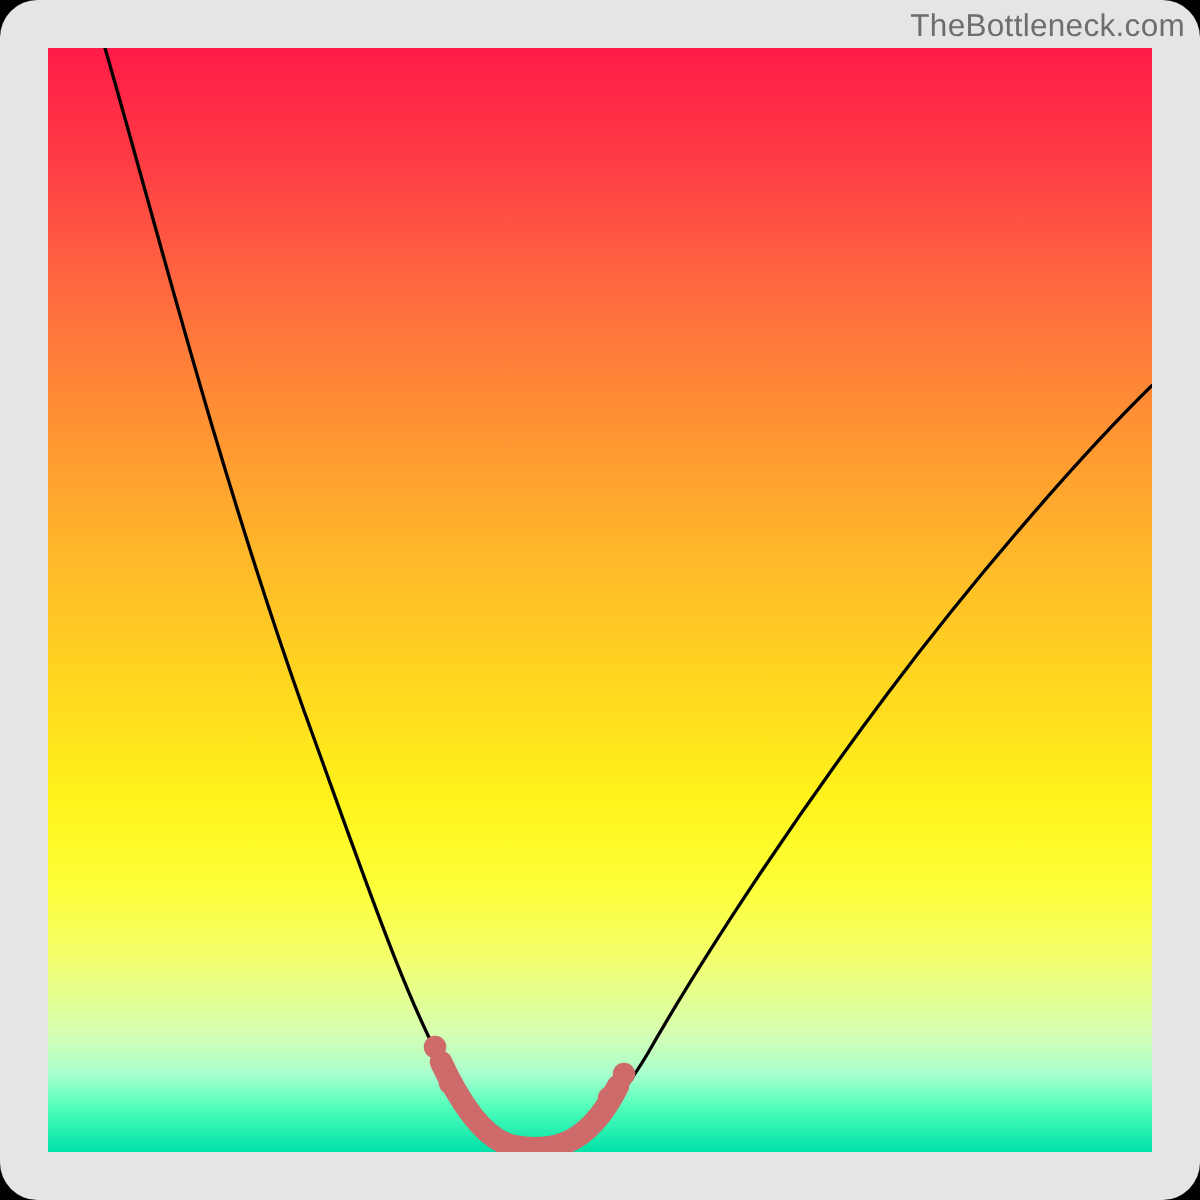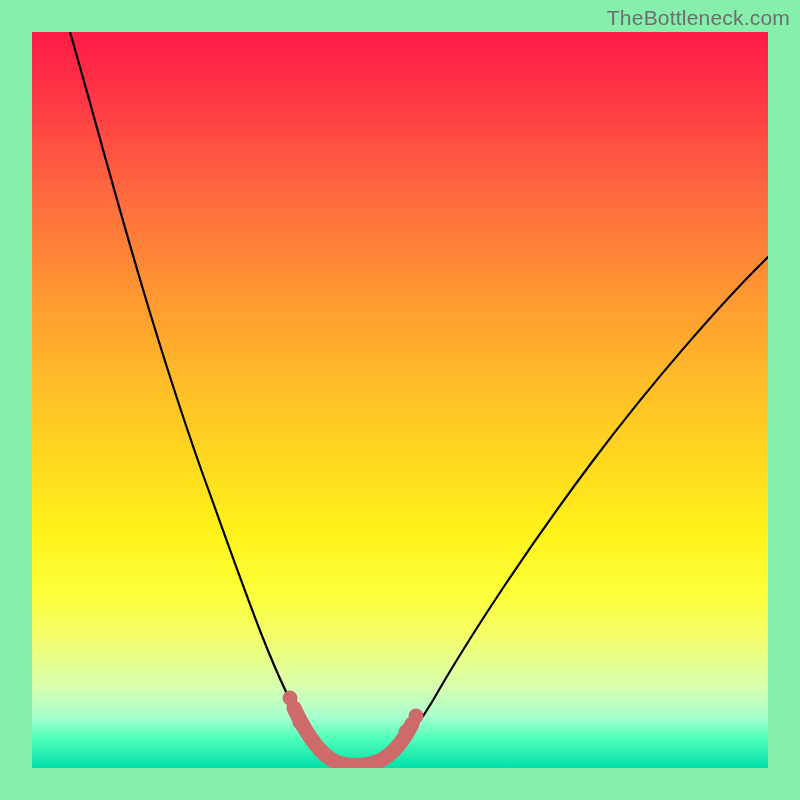--- a/index.html
+++ b/index.html
@@ -10,21 +10,22 @@
     background: #000;
     overflow: hidden;
     font-family: Arial, Helvetica, sans-serif;
   }
   .frame {
     position: absolute;
     top: 0;
     left: 0;
     width: 800px;
     height: 800px;
-    background: #86efac;
+    background: #e5e5e5;
+    border-radius: 25px;
   }
   .plot {
     position: absolute;
     top: 32px;
     left: 32px;
     width: 736px;
     height: 736px;
     background: linear-gradient(
       to bottom,
       #ff1b47 0%,

